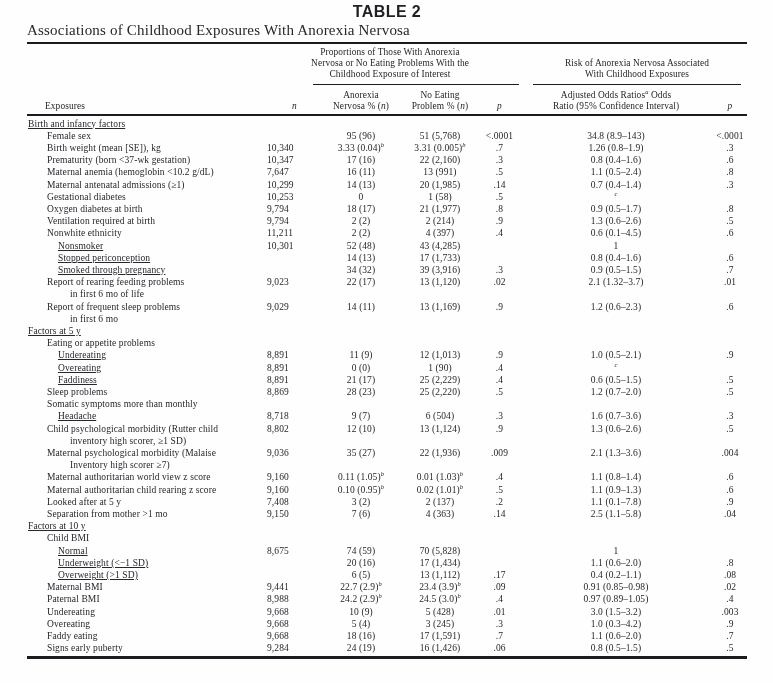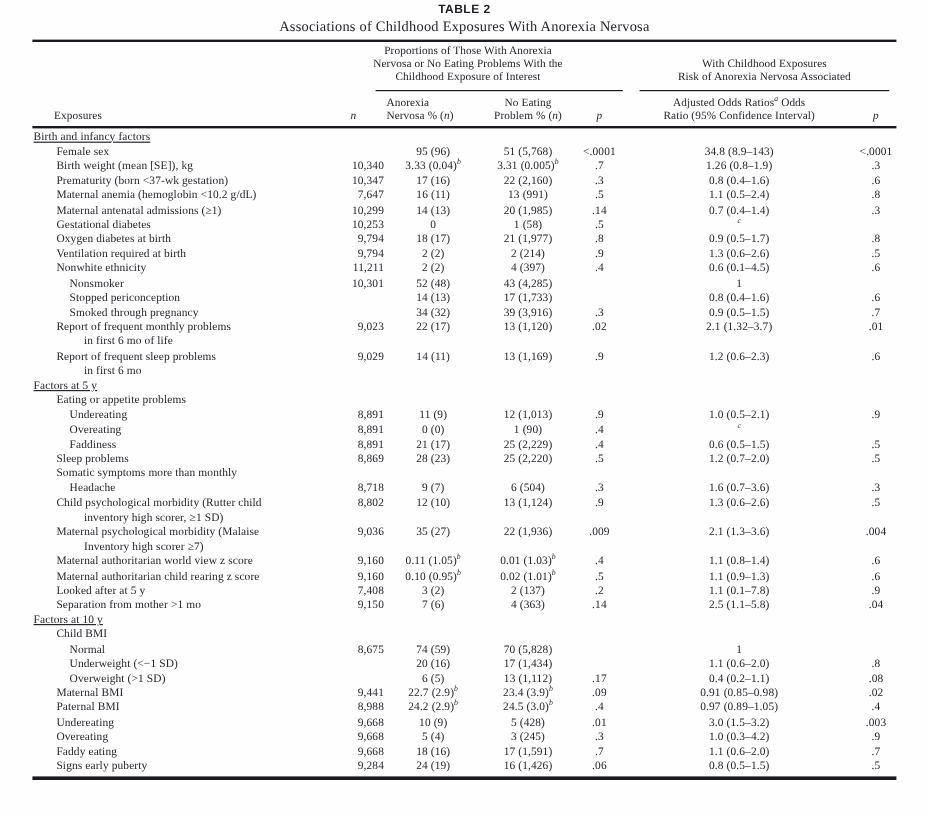--- a/index.html
+++ b/index.html
@@ -8,81 +8,81 @@
     font-family:"Liberation Serif", serif;
     color:#26262c;
     -webkit-font-smoothing:antialiased;
   }
   .page { position:relative; width:773px; height:683px; overflow:hidden; background:#fefefe; }
   .tbl { position:absolute; left:27px; top:3px; width:720px; }
 
   .title {
     text-align:center;
     font-family:"Liberation Sans", sans-serif;
-    font-weight:bold; font-size:10px; letter-spacing:0.4px;
+    font-weight:bold; font-size:16px; letter-spacing:0.4px;
     color:#1f1f24;
   }
-  .subtitle { text-align:center; font-size:12px; margin-top:1px; margin-bottom:3px; letter-spacing:0.2px; }
+  .subtitle { font-size:15px; margin-top:1px; margin-bottom:3px; letter-spacing:0.2px; }
 
   .hdr {
     position:relative; height:70px;
     border-top:2px solid #1c1c20;
     border-bottom:2.5px solid #1c1c20;
     font-size:9.4px; line-height:11px; letter-spacing:0.1px;
   }
   .hcell { position:absolute; }
   .ital { font-style:italic; }
 
   .h-group1 { left:263px; top:3px;  width:200px; text-align:center; }
   .h-group2 { left:506px; top:14px; width:208px; text-align:center; }
   .grule    { position:absolute; top:40px; height:1px; background:#1c1c20; }
   .grule1   { left:286px; width:206px; }
   .grule2   { left:506px; width:208px; }
 
   .h-exposures { left:18px;   bottom:2px; }
   .h-n         { left:240px; bottom:2px; width:55px;  text-align:center; font-style:italic; }
-  .h-an        { left:295px; bottom:2px; width:78px;  }
+  .h-an        { left:295px; bottom:2px; width:78px;  text-align:center; }
   .h-ne        { left:373px; bottom:2px; width:80px;  text-align:center; }
   .h-p1        { left:453px; bottom:2px; width:39px;  text-align:center; font-style:italic; }
   .h-or        { left:492px; bottom:2px; width:194px; text-align:center; }
   .h-p2        { left:686px; bottom:2px; width:34px;  text-align:center; font-style:italic; }
 
   table { border-collapse:collapse; table-layout:fixed; width:720px; margin-top:1.5px; }
   td {
     font-size:9.5px; line-height:12.2px;
     vertical-align:top; padding:0;
     white-space:nowrap; letter-spacing:0.1px;
   }
   .ind0 { padding-left:1px;text-decoration:underline; }
   .ind1 { padding-left:20px; }
-  .ind2 { padding-left:31px; }
+  .ind2 { padding-left:31px;text-decoration:underline; }
   .cont { padding-left:23px; }
-  .c-n  { text-align:right; padding-right:2px; }
+  .c-n  { padding-right:2px; }
   .c-an, .c-ne, .c-or, .c-p { text-align:center; }
   sup { font-size:6.5px; font-style:italic; line-height:0; vertical-align:super; }
   .rule-bottom { height:2.5px; background:#1c1c20; margin-top:2px; }
 </style>
 </head>
 <body>
 
 <div class="page">
   <div class="tbl">
 
     <div class="title">TABLE 2</div>
     <div class="subtitle">Associations of Childhood Exposures With Anorexia Nervosa</div>
 
     <div class="hdr">
       <div class="hcell h-group1">
         <div>Proportions of Those With Anorexia</div>
         <div>Nervosa or No Eating Problems With the</div>
         <div>Childhood Exposure of Interest</div>
       </div>
       <div class="hcell h-group2">
+        <div>Risk of Anorexia Nervosa Associated</div>
         <div>With Childhood Exposures</div>
-        <div>Risk of Anorexia Nervosa Associated</div>
       </div>
       <div class="grule grule1"></div>
       <div class="grule grule2"></div>
 
       <div class="hcell h-exposures">Exposures</div>
       <div class="hcell h-n">n</div>
 
       <div class="hcell h-an">
         <div>Anorexia</div>
         <div><span>Nervosa % (</span><span class="ital">n</span><span>)</span></div>
@@ -248,21 +248,21 @@
             </td>
             <td class="c-n"></td>
             <td class="c-an">34 (32)</td>
             <td class="c-ne">39 (3,916)</td>
             <td class="c-p">.3</td>
             <td class="c-or">0.9 (0.5–1.5)</td>
             <td class="c-p">.7</td>
           </tr>
           <tr>
             <td class="c-label ind1">
-              <div>Report of frequent monthly problems</div>
+              <div>Report of rearing feeding problems</div>
               <div class="cont">in first 6 mo of life</div>
             </td>
             <td class="c-n">9,023</td>
             <td class="c-an">22 (17)</td>
             <td class="c-ne">13 (1,120)</td>
             <td class="c-p">.02</td>
             <td class="c-or">2.1 (1.32–3.7)</td>
             <td class="c-p">.01</td>
           </tr>
           <tr>

